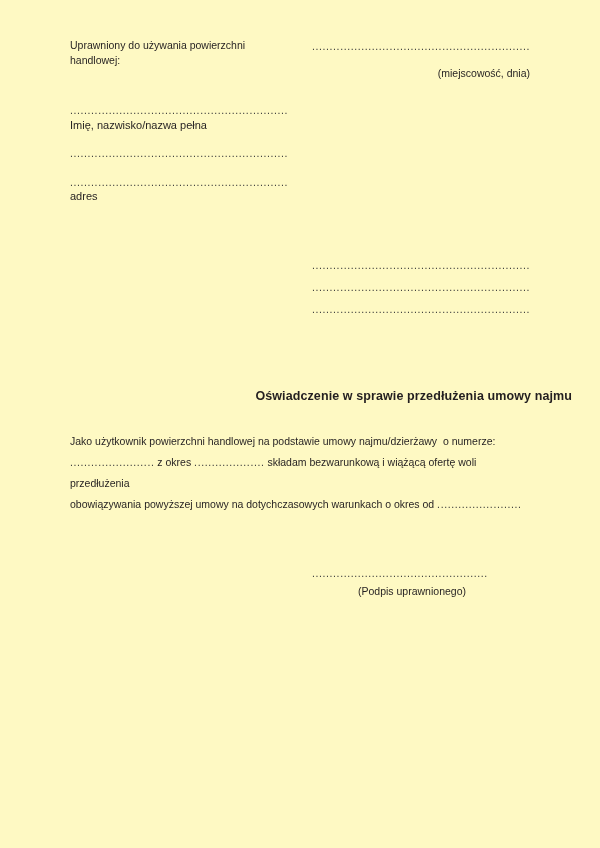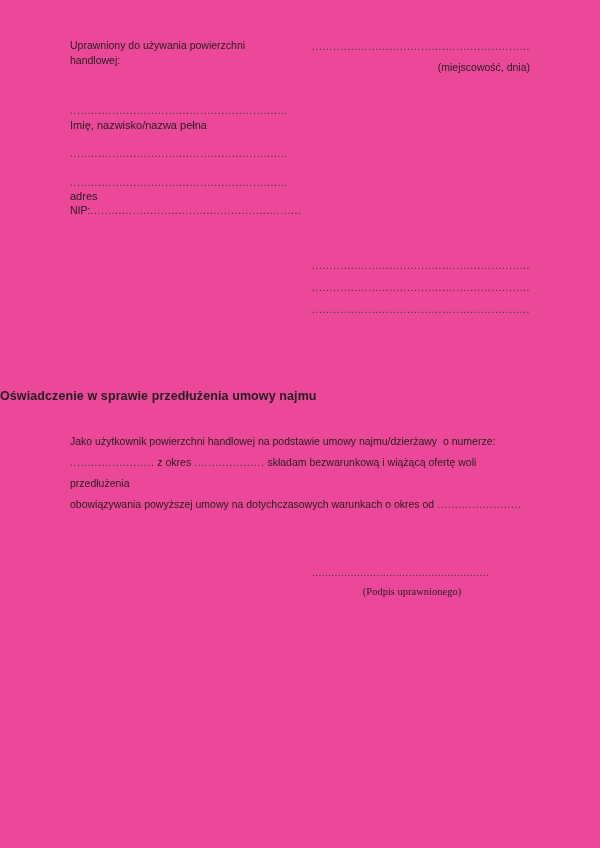--- a/index.html
+++ b/index.html
@@ -13,21 +13,21 @@
     background: #ffffff;
     font-family: "Liberation Sans", sans-serif;
     color: #231f20;
     -webkit-font-smoothing: antialiased;
   }
 
   .page {
     position: relative;
     width: 600px;
     height: 848px;
-    background: #ec4899;
+    background: #fef9c3;
     overflow: hidden;
   }
 
   
   .dots {
     position: absolute;
     height: 12px;
     overflow: hidden;
     color: #3a3a3a;
     font-size: 10.5px;
@@ -57,21 +57,21 @@
     left: 312px;
     top: 40px;
     width: 218px;
   }
   .hdr-right .caption {
     display: block;
     text-align: right;
     font-size: 10.5px;
     line-height: 15px;
     color: #231f20;
-    margin-top: 8px;
+    margin-top: 14px;
   }
 
   
   .field-line {
     position: absolute;
     left: 70px;
     width: 218px;
   }
   .field-label {
     position: absolute;
@@ -104,21 +104,21 @@
     left: 312px;
     width: 218px;
   }
 
   
   .doc-title {
     position: absolute;
     left: 0;
     top: 389px;
     width: 572px;
-    text-align: left;
+    text-align: right;
     font-size: 12.5px;
     font-weight: bold;
     letter-spacing: 0.1px;
     color: #231f20;
   }
 
   
   .body-par {
     position: absolute;
     left: 70px;
@@ -133,21 +133,20 @@
     letter-spacing: 0.6px;
   }
   .body-par .ln { display: block; white-space: pre-wrap; }
 
   
   .sig-block {
     position: absolute;
     left: 312px;
     top: 567px;
     width: 218px;
-    font-family: Liberation Serif, serif;
   }
   .sig-block .sig-dots {
     position: relative;
     left: 0;
     top: 0;
     width: 176px;
   }
   .sig-block .sig-caption {
     display: block;
     width: 200px;
@@ -174,23 +173,20 @@
   </div>
 
   <div class="dots field-line" style="top:104px;"></div>
   <div class="field-label" style="top:118px;">Imię, nazwisko/nazwa pełna</div>
 
   <div class="dots field-line" style="top:147px;"></div>
 
   <div class="dots field-line" style="top:176px;"></div>
   <div class="field-label" style="top:189px;">adres</div>
 
-  <div class="nip-row">
-    <span class="nip-label">NIP:</span><span class="nip-dots">............................................................</span>
-  </div>
 
   <div class="dots right-rule" style="top:259px;"></div>
   <div class="dots right-rule" style="top:281px;"></div>
   <div class="dots right-rule" style="top:303px;"></div>
 
   <div class="doc-title">Oświadczenie w sprawie przedłużenia umowy najmu</div>
 
   <div class="body-par">
     <span class="ln">Jako użytkownik powierzchni handlowej na podstawie umowy najmu/dzierżawy  o numerze:</span>
     <span class="ln"><span class="dotfill">........................</span><span> z okres </span><span class="dotfill">....................</span><span> składam bezwarunkową i wiążącą ofertę woli przedłużenia</span></span>

